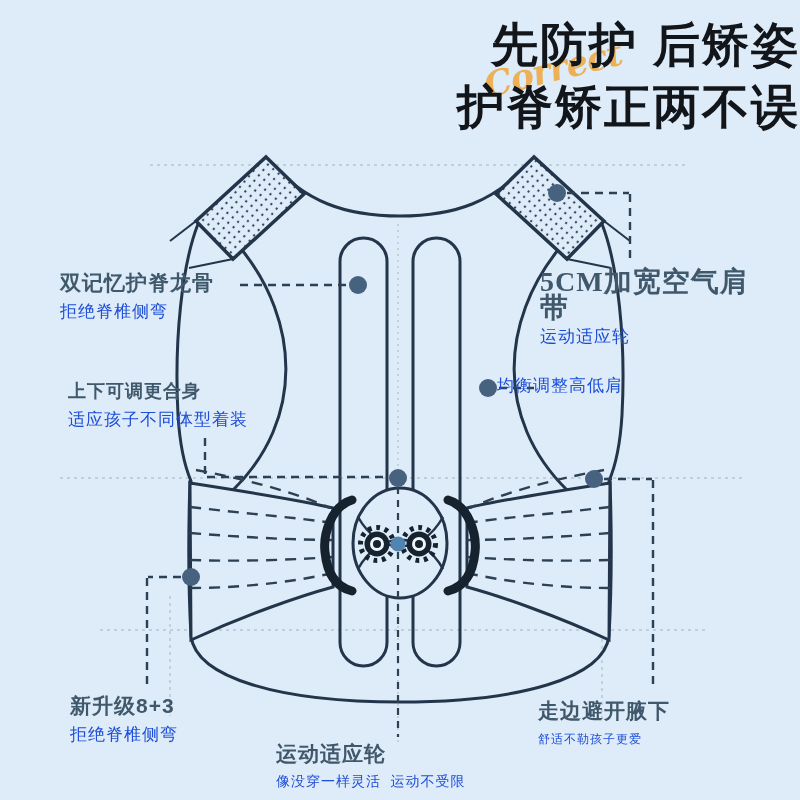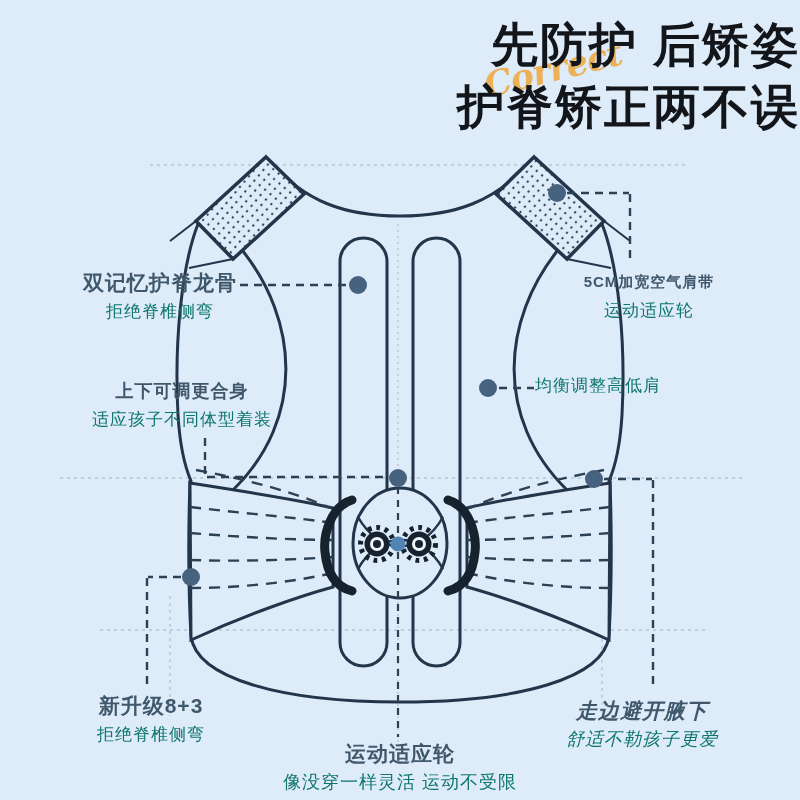--- a/index.html
+++ b/index.html
@@ -15,34 +15,34 @@
     text-align:right;z-index:3;
     font-weight:bold;font-size:47px;line-height:62px;
     color:#121519;letter-spacing:2px;
   }
   .badge{
     position:absolute;left:482px;top:46px;width:160px;z-index:2;
     font-family:"DejaVu Serif", serif;font-style:italic;font-weight:bold;
     font-size:35px;color:#ecb157;transform:rotate(-14deg);
     letter-spacing:-1px;
   }
-  .anno{position:absolute;text-align:center;z-index:3;color:#40586c;}
+  .anno{position:absolute;z-index:3;color:#40586c;}
   .anno .main{font-size:21px;font-weight:bold;letter-spacing:1px;line-height:26px;}
-  .anno .sub{font-size:17px;margin-top:5px;color:#0f766e;letter-spacing:1px;line-height:21px;}
+  .anno .sub{font-size:17px;margin-top:5px;color:#1d4ed8;letter-spacing:1px;line-height:21px;}
   .anno-keel{left:60px;top:270px;width:200px;}
   .anno-adjust{left:68px;top:378px;width:228px;}
   .anno-adjust .main{font-size:18px;}
   .anno-waist{left:70px;top:693px;width:162px;}
   .anno-strap{left:540px;top:269px;width:218px;}
-  .anno-strap .main{font-size:15px;}
+  .anno-strap .main{font-size:28px;font-family:Liberation Serif, serif;}
   .anno-yband{left:497px;top:370px;width:202px;}
-  .anno-underarm{left:538px;top:698px;width:208px;font-style:italic;}
-  .anno-underarm .sub{font-size:18px;}
+  .anno-underarm{left:538px;top:698px;width:208px;}
+  .anno-underarm .sub{font-size:12px;}
   .anno-wheel{left:276px;top:741px;width:248px;}
-  .anno-wheel .sub{font-size:18px;}
+  .anno-wheel .sub{font-size:14px;font-family:Liberation Mono, monospace;}
 </style>
 </head>
 <body>
 
 <div id="stage">
 
   <svg width="800" height="800" viewBox="0 0 800 800">
     <defs>
       <pattern id="dotpat" width="7" height="7" patternUnits="userSpaceOnUse" patternTransform="rotate(40)">
         <rect width="7" height="7" fill="#deebf8"></rect>

